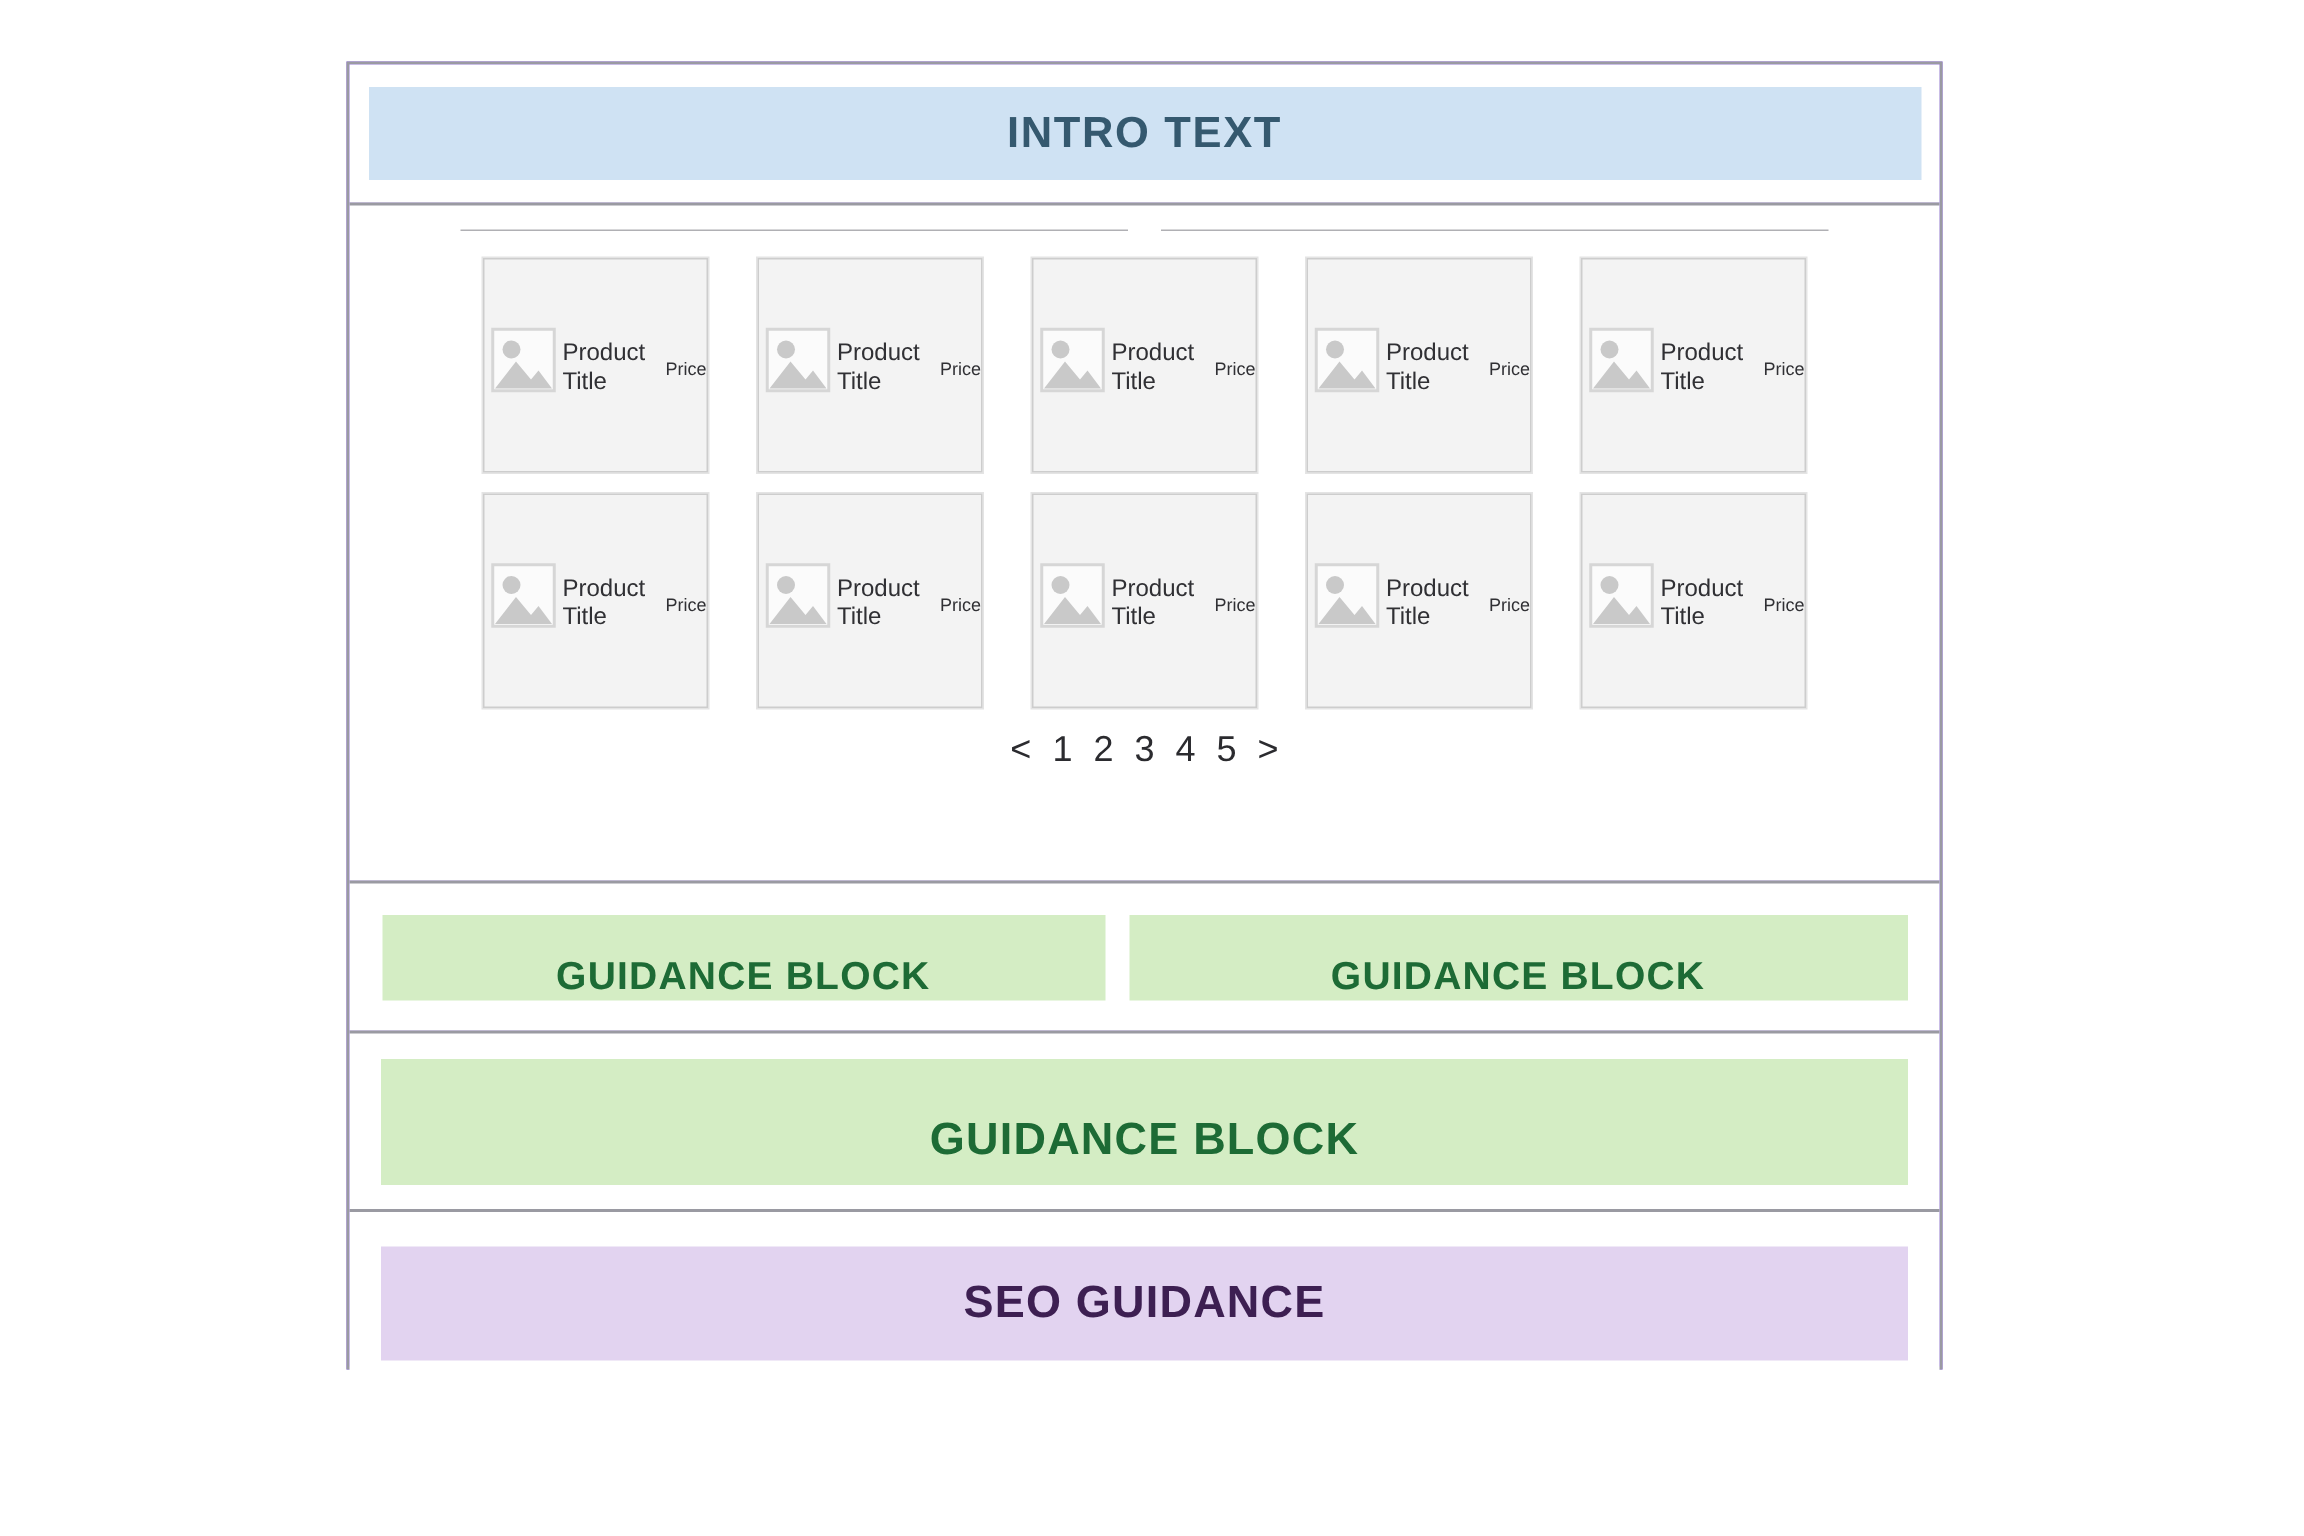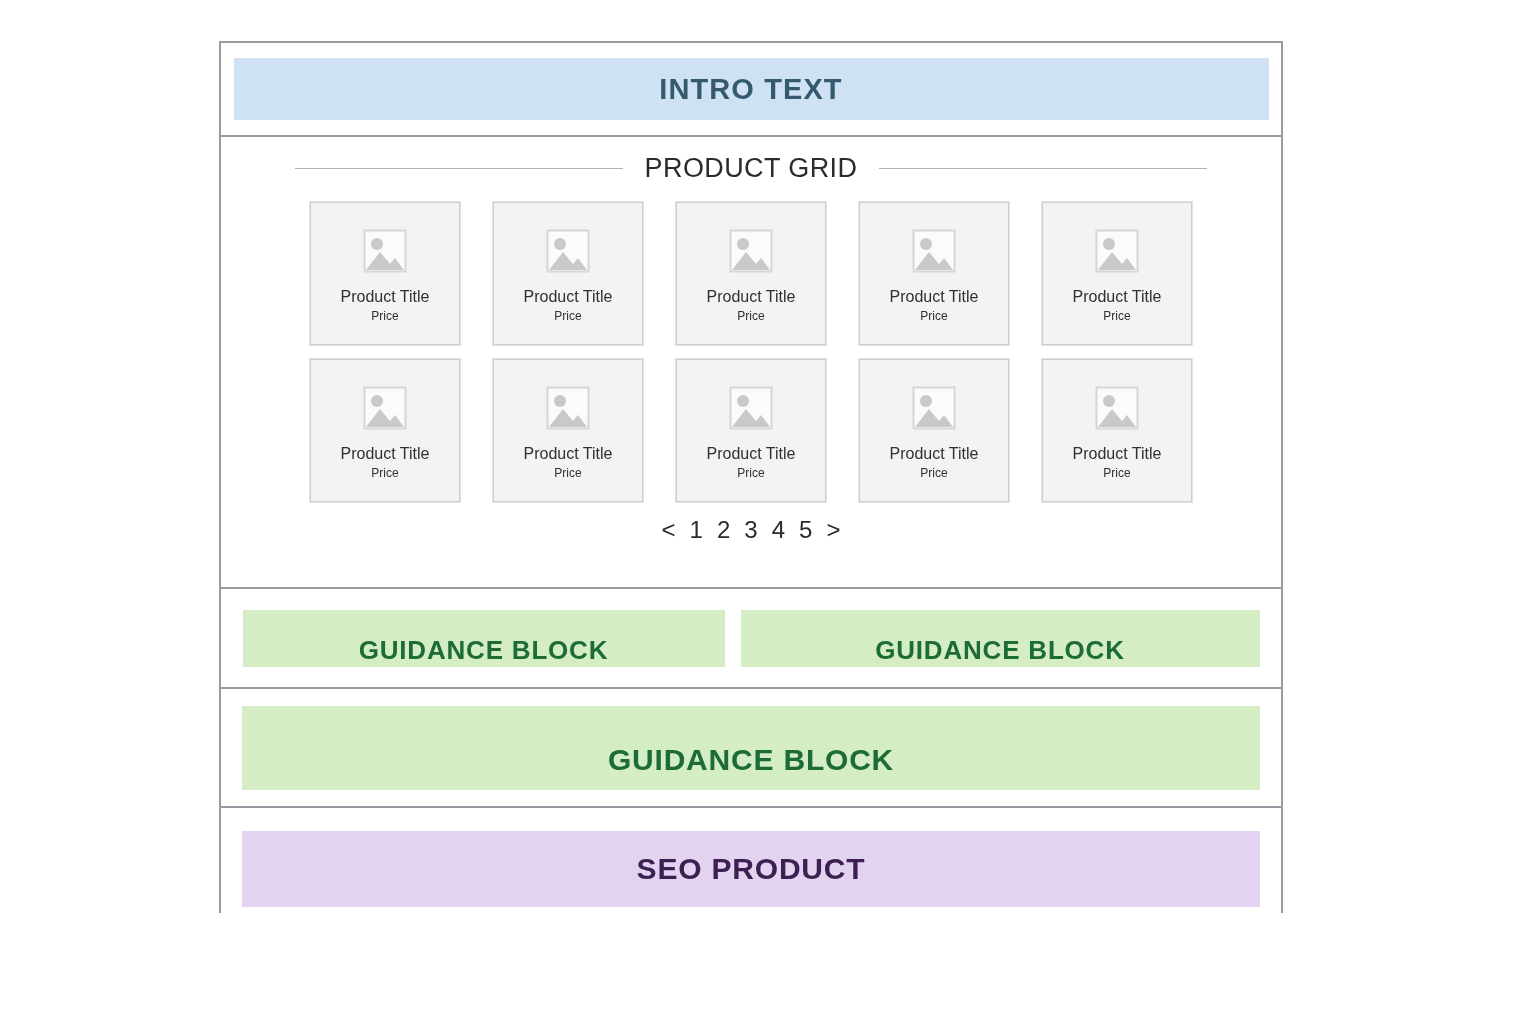--- a/index.html
+++ b/index.html
@@ -9,21 +9,21 @@
   }
   body {
     width: 1536px;
     height: 1024px;
     font-family: "Liberation Sans", sans-serif;
     overflow: hidden;
   }
 
   .wireframe {
     position: absolute;
-    left: 219px;
+    left: 231px;
     top: 41px;
     width: 1064px;
     height: 872px;
     border: 2px solid #9a9aa2;
     background: #8b5cf6;
     box-sizing: border-box;
   }
 
   
   .section {
@@ -92,21 +92,21 @@
   }
 
   .product-card {
     width: 150px;
     height: 143px;
     background: #f3f3f3;
     border: 1px solid #cdcdcd;
     box-shadow: 0 0 0 1px #e4e4e4;
     box-sizing: border-box;
     display: flex;
-    flex-direction: column;
+    flex-direction: row;
     align-items: center;
     justify-content: center;
     padding-top: 4px;
   }
   .card-thumb {
     width: 52px;
     height: 52px;
     margin-bottom: 10px;
   }
   .card-thumb svg { display: block; }
@@ -203,21 +203,20 @@
   <div class="section sec-intro">
     <div class="intro-band">
       <span class="intro-label">INTRO TEXT</span>
     </div>
   </div>
 
   <div class="section sec-grid">
 
     <div class="grid-heading">
       <span class="rule"></span>
-      <span class="grid-heading-label">PRODUCT GRID</span>
       <span class="rule"></span>
     </div>
 
     <div class="grid-row">
 
       <div class="product-card">
         <span class="card-thumb">
           <svg width="52" height="52" viewBox="0 0 52 52">
             <rect x="5.5" y="4.5" width="41" height="41" fill="#fbfbfb" stroke="#d6d6d6" stroke-width="2"></rect>
             <circle cx="18" cy="18" r="6" fill="#c9c9c9"></circle>
@@ -364,17 +363,17 @@
   </div>
 
   <div class="section sec-guidance-full">
     <div class="guidance-band full">
       <span class="guidance-label">GUIDANCE BLOCK</span>
     </div>
   </div>
 
   <div class="section sec-seo">
     <div class="seo-band">
-      <span class="seo-label">SEO PRODUCT</span>
+      <span class="seo-label">SEO GUIDANCE</span>
     </div>
   </div>
 
 </div>
 
 </body></html>

